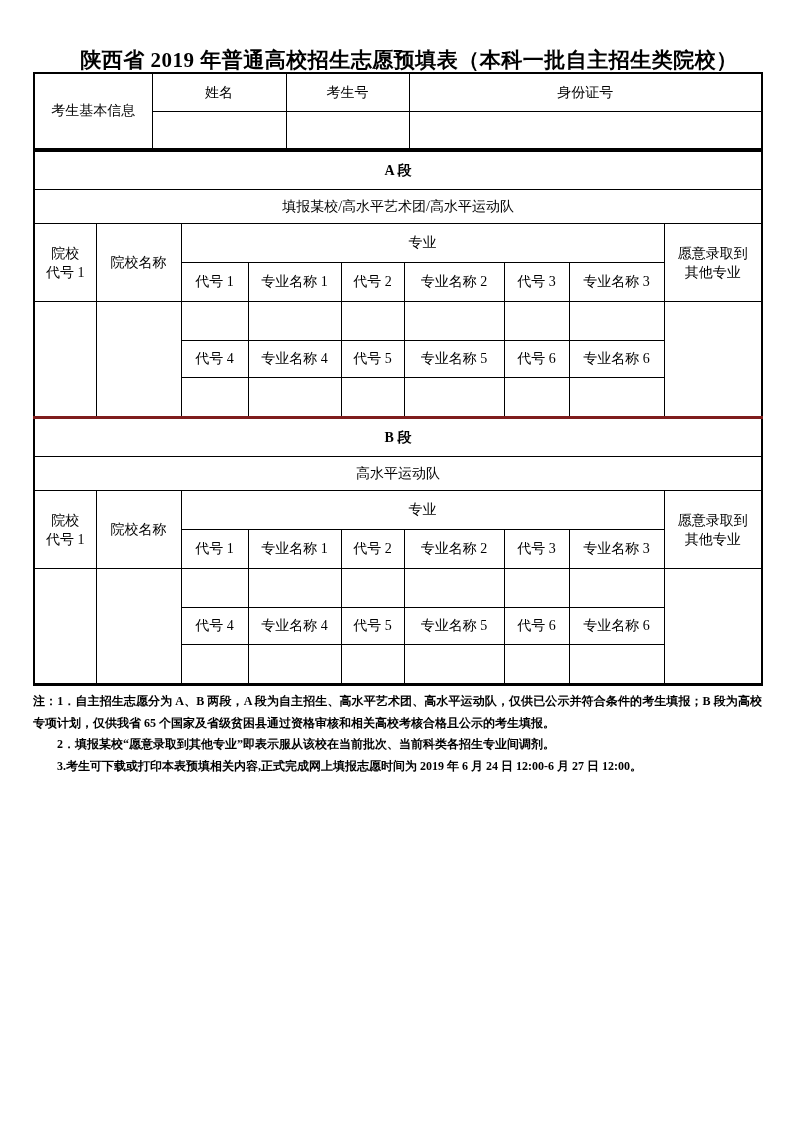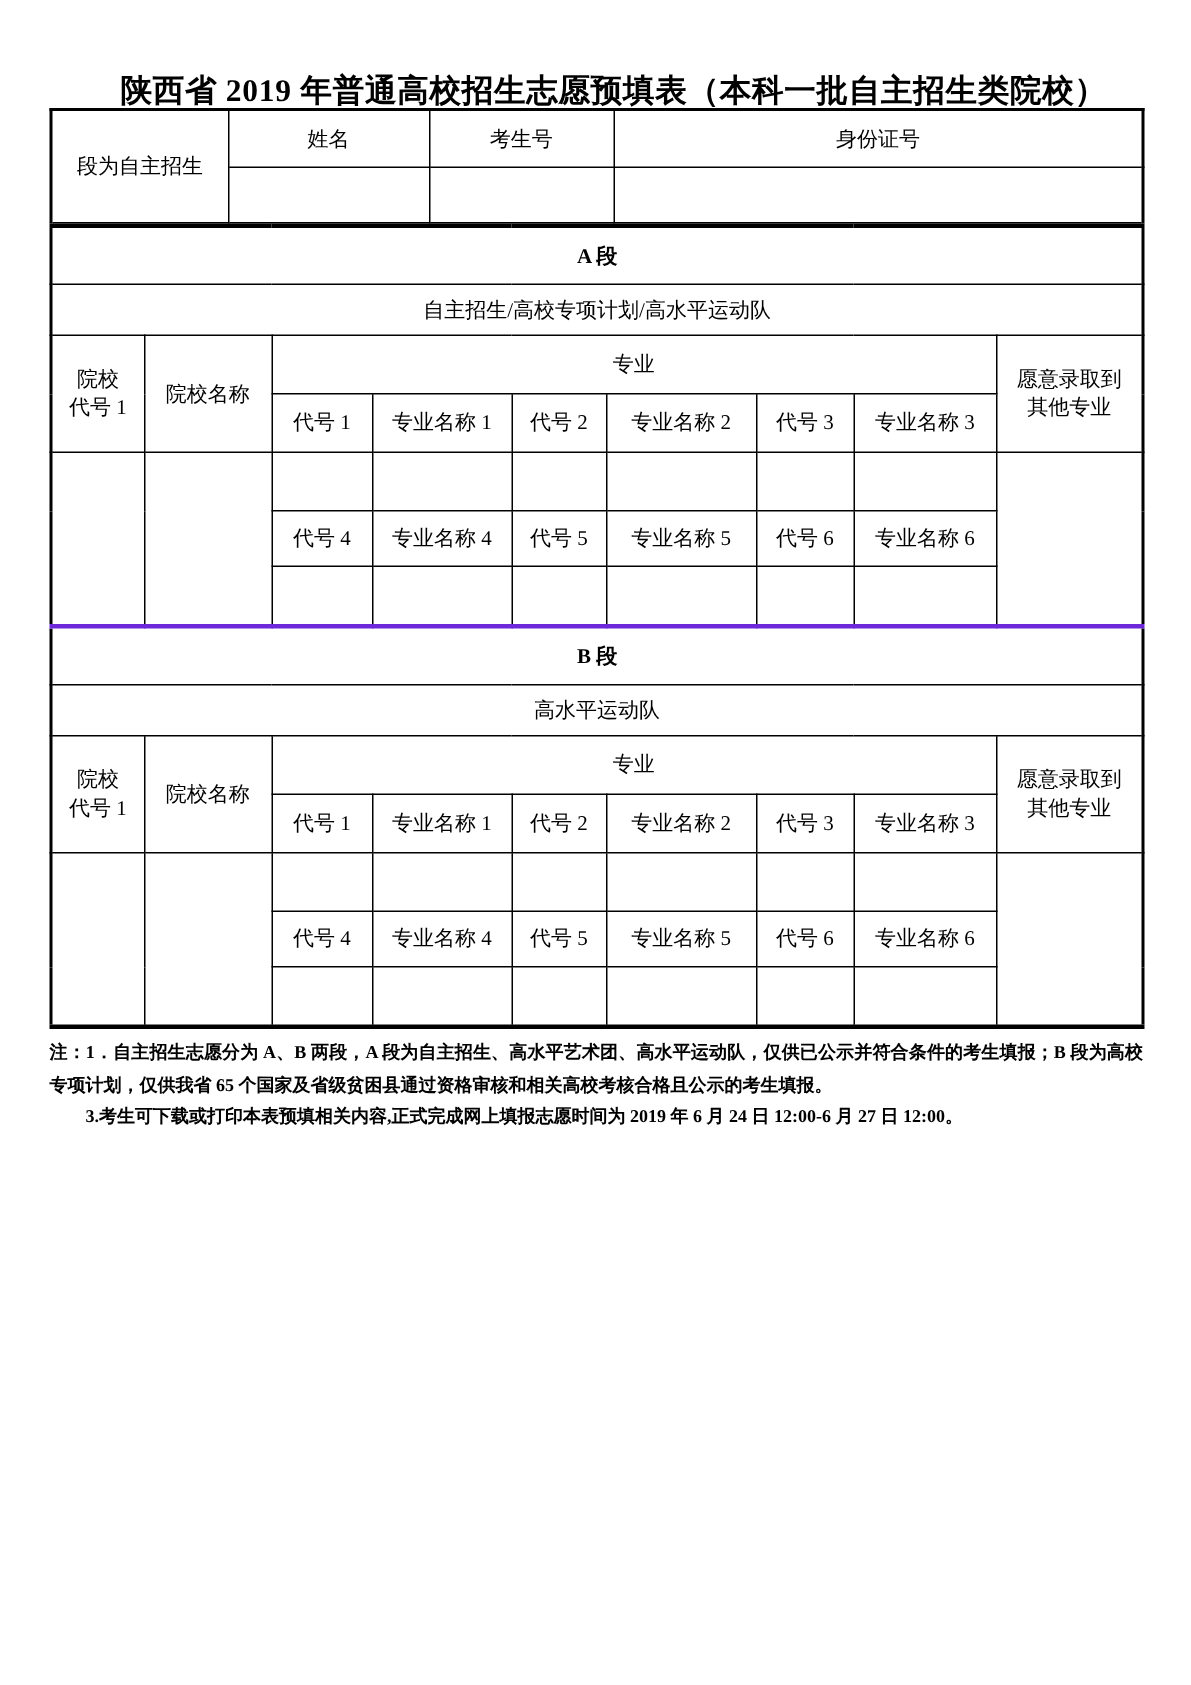--- a/index.html
+++ b/index.html
@@ -56,21 +56,21 @@
     border-top: 3px solid #000;
     border-bottom: 3px solid #000;
   }
   .info-tbl td.hdr { height: 37px; }
   .info-tbl td.blank { height: 36px; }
   .sec-label td {
     height: 37px;
     font-weight: bold;
     font-size: 14px;
   }
-  .sec-label-b td { border-top: 3px solid #6d28d9; }
+  .sec-label-b td { border-top: 3px solid #7f1d1d; }
   .cat-row td { height: 33px; }
   .hdr-row1 td { height: 38px; }
   .hdr-row2 td { height: 38px; }
   .data-row td { height: 38px; }
   .mid-hdr td { height: 36px; margin-left: 24px; }
   .ln { display: block; line-height: 19px; }
   .notes {
     position: absolute;
     top: 691px;
     left: 33px;
@@ -94,21 +94,21 @@
 
     <table class="info-tbl">
       <colgroup>
         <col style="width:118px">
           <col style="width:134px">
           <col style="width:123px">
           <col style="width:353px">
       </colgroup>
       <tbody>
         <tr>
-          <td rowspan="2">段为自主招生</td>
+          <td rowspan="2">考生基本信息</td>
           <td class="hdr">姓名</td>
           <td class="hdr">考生号</td>
           <td class="hdr">身份证号</td>
         </tr>
         <tr>
           <td class="blank"></td>
           <td class="blank"></td>
           <td class="blank"></td>
         </tr>
       </tbody>
@@ -125,21 +125,21 @@
           <col style="width:65px">
           <col style="width:95px">
         <col style="width:98px">
       </colgroup>
       <tbody>
 
         <tr class="sec-label">
           <td colspan="9">A 段</td>
         </tr>
         <tr class="cat-row">
-          <td colspan="9">自主招生/高校专项计划/高水平运动队</td>
+          <td colspan="9">填报某校/高水平艺术团/高水平运动队</td>
         </tr>
         <tr class="hdr-row1">
           <td rowspan="2">
             <span class="ln">院校</span>
             <span class="ln">代号 1</span>
           </td>
           <td rowspan="2">院校名称</td>
           <td colspan="6">专业</td>
           <td rowspan="2">
             <span class="ln">愿意录取到</span>
@@ -234,16 +234,17 @@
           <td></td>
           <td></td>
           <td></td>
         </tr>
       </tbody>
     </table>
   </div>
 
   <div class="notes">
     <p>注：1．自主招生志愿分为 A、B 两段，A 段为自主招生、高水平艺术团、高水平运动队，仅供已公示并符合条件的考生填报；B 段为高校专项计划，仅供我省 65 个国家及省级贫困县通过资格审核和相关高校考核合格且公示的考生填报。</p>
+    <p class="indent">2．填报某校“愿意录取到其他专业”即表示服从该校在当前批次、当前科类各招生专业间调剂。</p>
     <p class="indent">3.考生可下载或打印本表预填相关内容,正式完成网上填报志愿时间为 2019 年 6 月 24 日 12:00-6 月 27 日 12:00。</p>
   </div>
 
 </div>
 
 </body></html>

